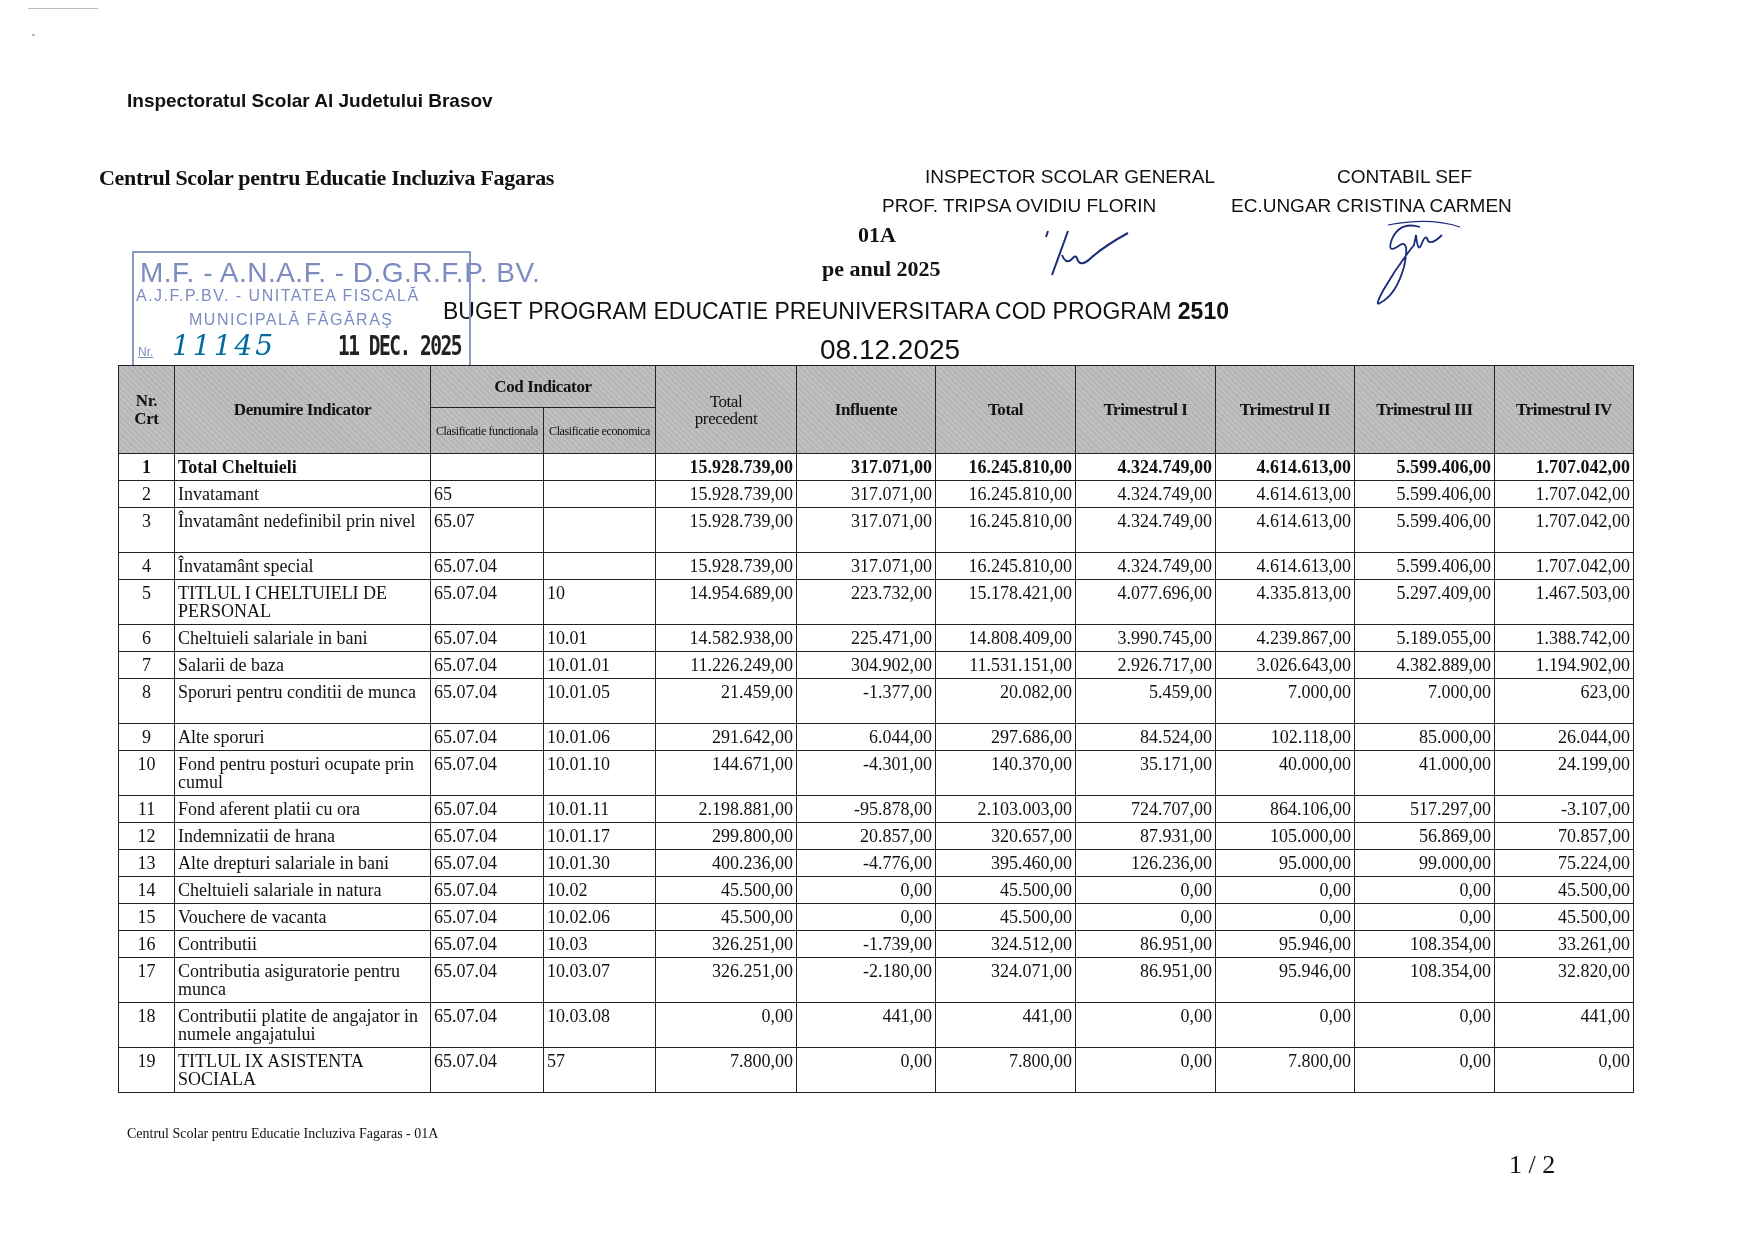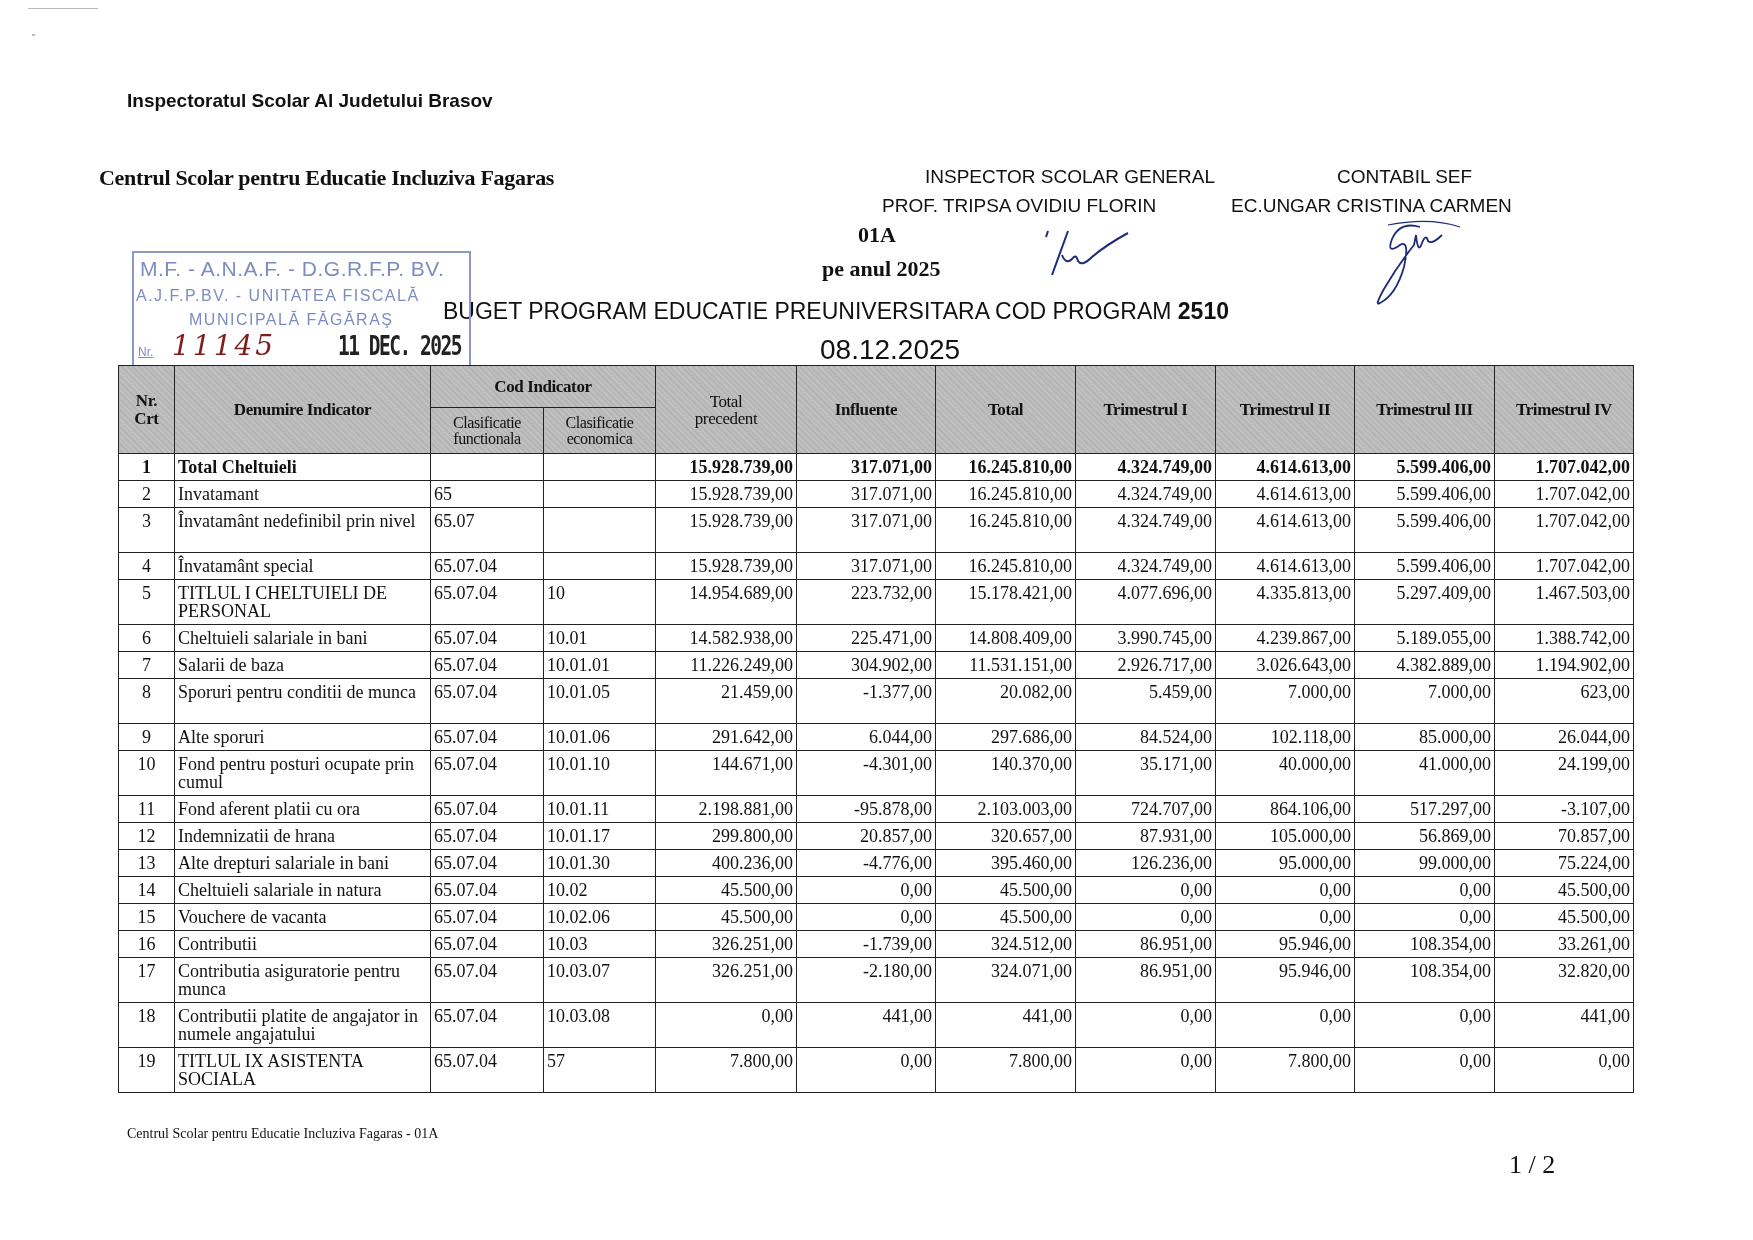--- a/index.html
+++ b/index.html
@@ -23,46 +23,46 @@
   #year-line { left: 822px; top: 256px; font-size: 22px; font-weight: bold; }
   #program-line { left: 443px; top: 298px; font-size: 23px; }
   #program-line b { font-weight: bold; }
   #doc-date { left: 820px; top: 334px; font-size: 28px; }
 
   
   #stamp {
     left: 132px; top: 251px; width: 335px; height: 112px;
     border: 2px solid #8a98c4; border-bottom: none; color: #7d8cc0;
   }
-  #stamp .s1 { position: absolute; left: 6px; top: 4px; font-size: 21px; letter-spacing: 0.5px; }
+  #stamp .s1 { position: absolute; left: 6px; top: 4px; font-size: 28px; letter-spacing: 0.5px; }
   #stamp .s2 { position: absolute; left: 2px; top: 34px; font-size: 16px; letter-spacing: 1.5px; }
   #stamp .s3 { position: absolute; left: 55px; top: 58px; font-size: 16px; letter-spacing: 1.5px; }
   #stamp .snr { position: absolute; left: 4px; top: 92px; font-size: 12px; text-decoration: underline; }
   #stamp .sdate { position: absolute; left: 204px; top: 78px; font-size: 26px; font-weight: bold; color: #222;
     font-family: "DejaVu Sans Mono", monospace; letter-spacing: -2px; transform: scaleX(0.75); transform-origin: left; }
-  #stamp .snum { position: absolute; left: 38px; top: 76px; font-size: 28px; color: #7f1d1d;
+  #stamp .snum { position: absolute; left: 38px; top: 76px; font-size: 28px; color: #0369a1;
     font-family: "DejaVu Serif", serif; font-style: italic; letter-spacing: 3px; }
 
   svg.sig { position: absolute; overflow: visible; }
 
   
   #budget-table {
     position: absolute; left: 118px; top: 365px;
     border-collapse: collapse; table-layout: fixed;
     font-family: "Liberation Serif", serif; font-size: 18px;
   }
   #budget-table td, #budget-table th {
     border: 1.5px solid #222; padding: 0 3px; vertical-align: top; line-height: 18px; overflow: hidden;
   }
   #budget-table thead th {
     background: #bdbdbd; font-weight: bold; text-align: center; vertical-align: middle;
     font-size: 17px; line-height: 17px; letter-spacing: -0.4px;
     background-image: repeating-linear-gradient(45deg, rgba(255,255,255,0.08) 0 2px, rgba(0,0,0,0.05) 2px 4px);
   }
-  #budget-table thead th.sub { font-weight: normal; font-size: 16px; line-height: 16px; }
+  #budget-table thead th.sub { font-weight: normal; font-size: 12px; line-height: 16px; }
   #budget-table thead th.sub2 { font-weight: normal; }
   #budget-table thead tr.hr1 { height: 42px; }
   #budget-table thead tr.hr2 { height: 46px; }
   #budget-table tbody tr.single { height: 27px; }
   #budget-table tbody tr.double { height: 45px; }
   #budget-table tbody td { padding-top: 4px; }
   td.nr { text-align: center; }
   td.num { text-align: right; padding-right: 3px; }
   tr.bold td { font-weight: bold; }
 

